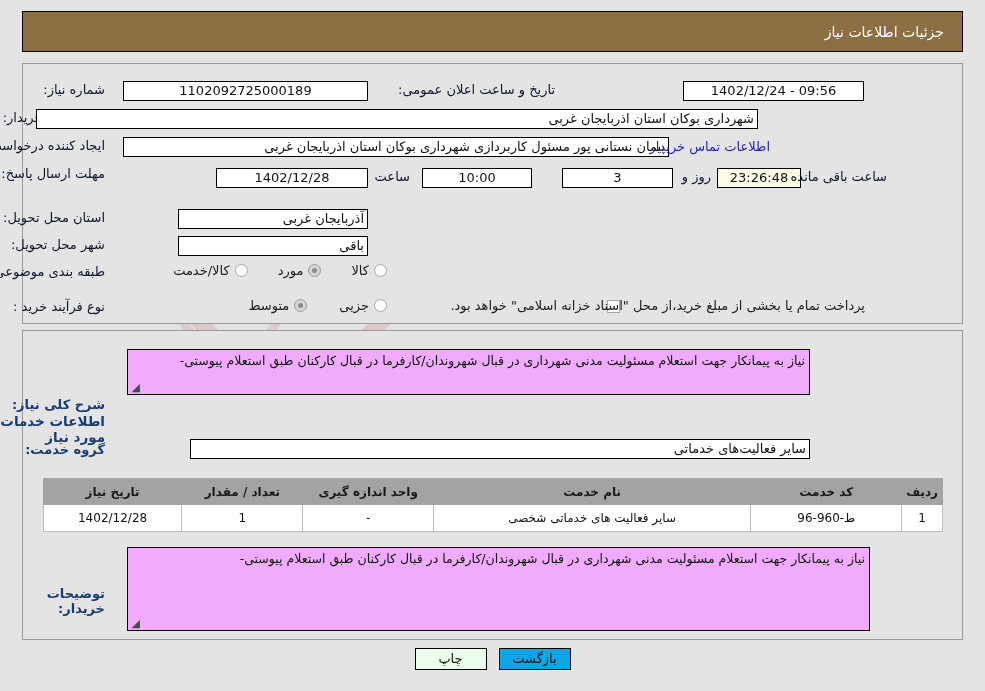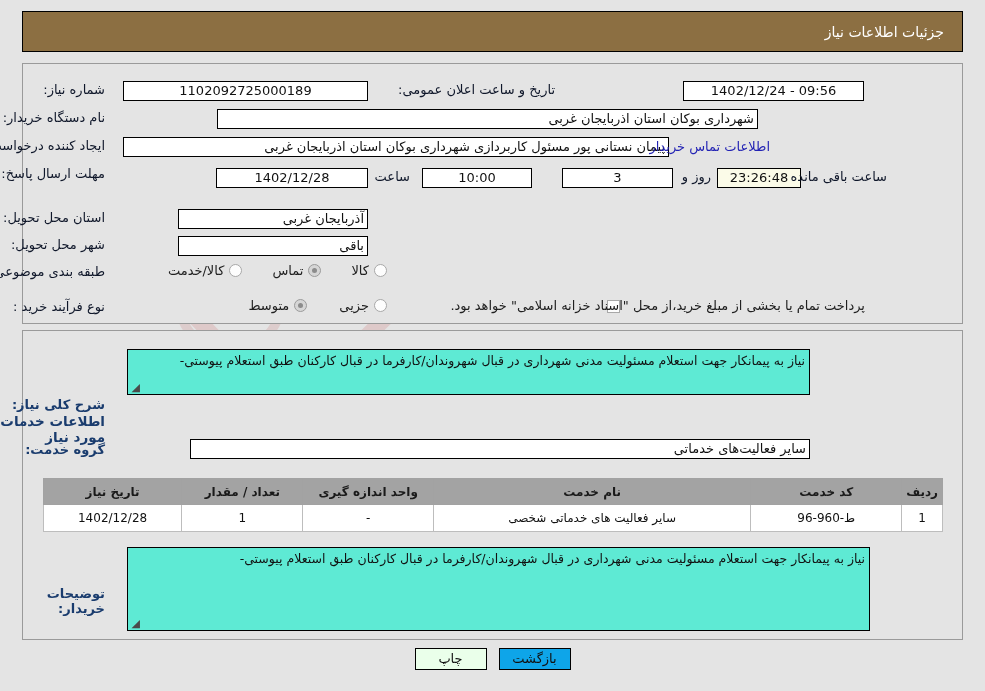--- a/index.html
+++ b/index.html
@@ -159,21 +159,21 @@
     border: 1px solid #a8a8a8;
     background: #fdfdfd;
     box-sizing: border-box;
     vertical-align: middle;
   }
   .radio-group { display: flex; align-items: center; gap: 6px; }
   .radio-group .opt { display: flex; align-items: center; gap: 5px; }
 
   
   .ta {
-    background: #5eead4;
+    background: #f0abfc;
     border: 1px solid #000000;
     box-sizing: border-box;
     font-size: 12.5px;
     line-height: 17px;
     color: #111;
     padding: 2px 4px 0 4px;
     text-align: right;
     position: relative;
     overflow: hidden;
   }
@@ -272,21 +272,21 @@
 
 <div class="row" style="right:430px; top:82px; z-index:9;">
   <span class="lbl">تاریخ و ساعت اعلان عمومی:</span>
 </div>
 
 <div class="fld" style="position:absolute; left:683px; top:81px; width:181px; z-index:9;">09:56 - 1402/12/24</div>
 
 <div class="row" style="right:880px; top:110px; z-index:9;">
   <span class="lbl">نام دستگاه خریدار:</span>
 </div>
-<div class="fld rt" style="position:absolute; right:227px; top:109px; width:541px; z-index:9;">شهرداری بوکان استان اذربایجان غربی</div>
+<div class="fld rt" style="position:absolute; right:227px; top:109px; width:722px; z-index:9;">شهرداری بوکان استان اذربایجان غربی</div>
 
 <div class="row" style="right:880px; top:138px; z-index:9;">
   <span class="lbl">ایجاد کننده درخواست:</span>
 </div>
 <div class="fld rt" style="position:absolute; right:316px; top:137px; width:546px; z-index:9;">پیمان نستانی پور مسئول کاربردازی شهرداری بوکان استان اذربایجان غربی</div>
 <a class="link" style="position:absolute; right:215px; top:139px; z-index:9;">اطلاعات تماس خریدار</a>
 
 <div class="row" style="right:880px; top:166px; z-index:9; display:block; line-height:16px;">
   <span class="lbl" style="display:block; text-align:right;">مهلت ارسال پاسخ: تا تاریخ:</span>
 </div>
@@ -311,21 +311,21 @@
 <div class="row" style="right:880px; top:264px; z-index:9;">
   <span class="lbl">طبقه بندی موضوعی:</span>
 </div>
 <div class="radio-group" style="position:absolute; right:598px; top:263px; z-index:9; gap:30px;">
   <span class="opt">
     <span class="radio"></span>
     <span class="lbl-dark">کالا</span>
   </span>
   <span class="opt">
     <span class="radio on"></span>
-    <span class="lbl-dark">تماس</span>
+    <span class="lbl-dark">مورد</span>
   </span>
   <span class="opt">
     <span class="radio"></span>
     <span class="lbl-dark">کالا/خدمت</span>
   </span>
 </div>
 
 <div class="row" style="right:880px; top:299px; z-index:9;">
   <span class="lbl">نوع فرآیند خرید :</span>
 </div>

